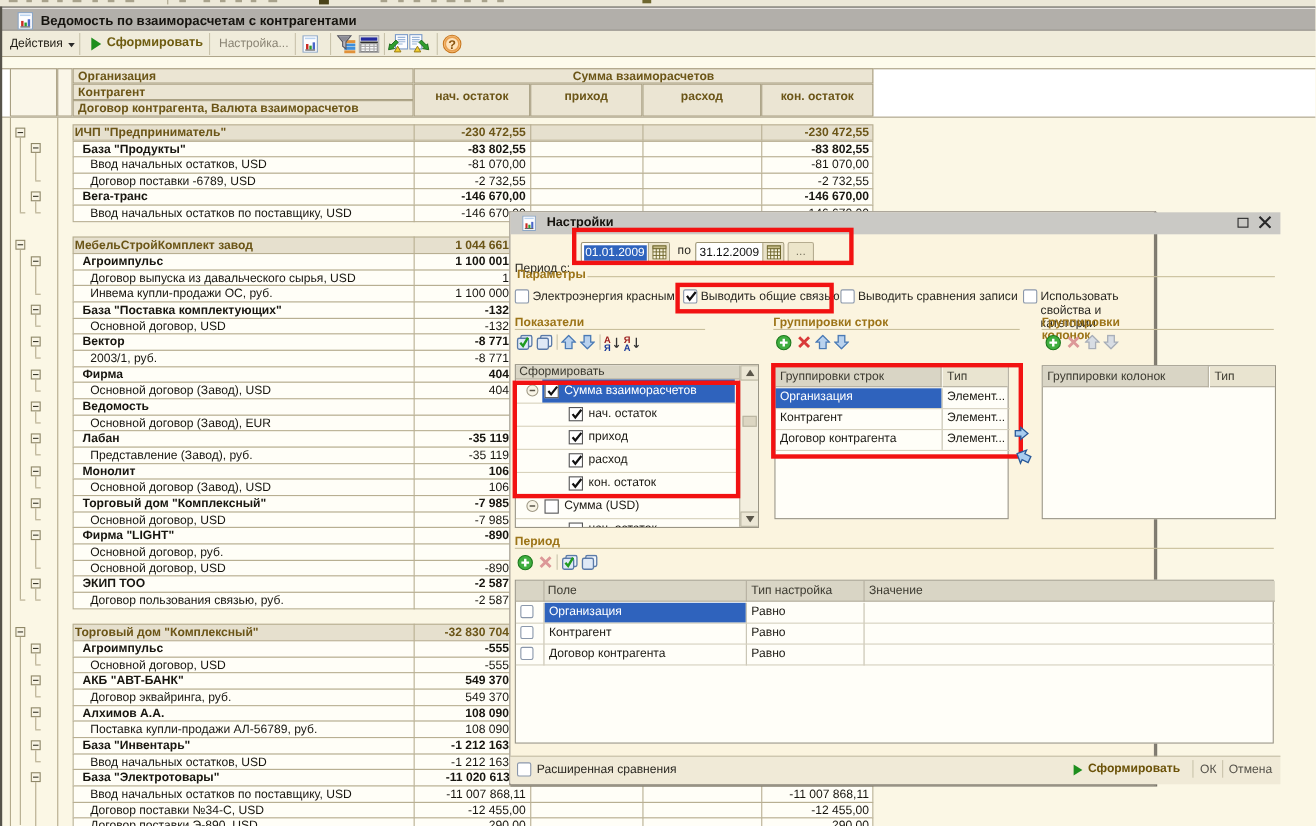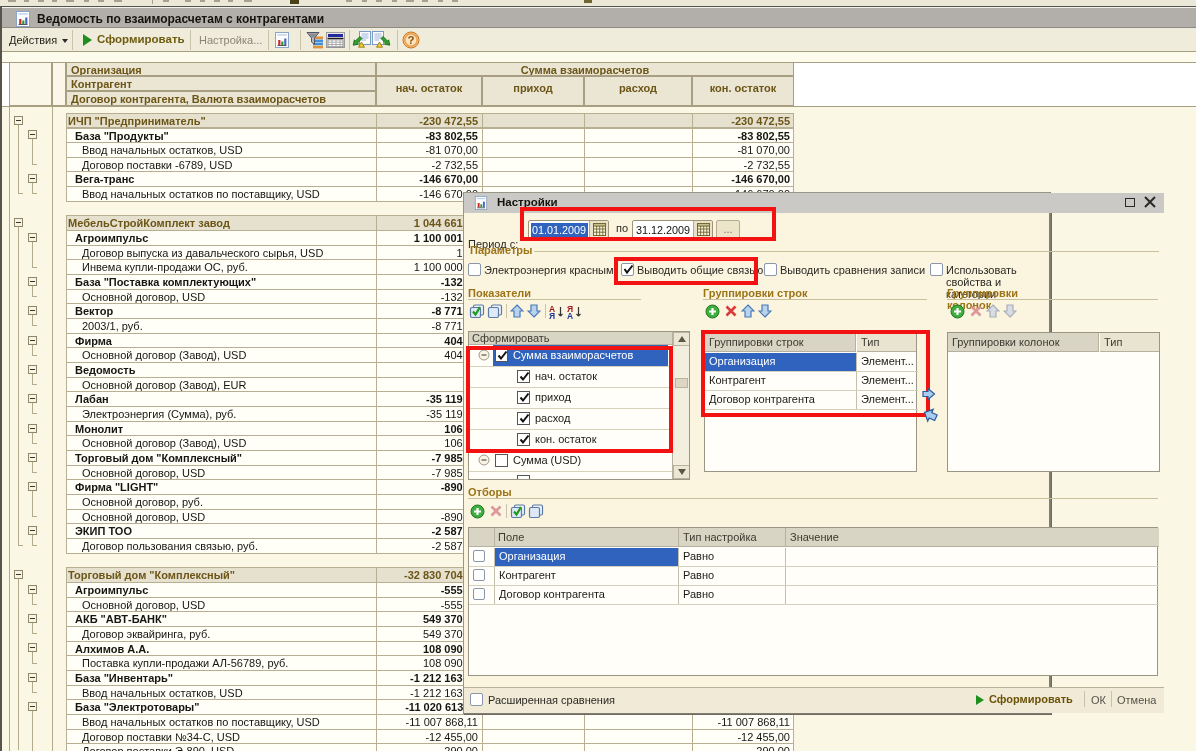--- a/index.html
+++ b/index.html
@@ -265,21 +265,21 @@
 <div class="abs" style="left:692px;top:376.7px;width:1px;height:15.7px;background:#b8af92;"></div>
 <div class="abs" style="left:66px;top:391.3px;width:728px;height:15.7px;background:#fffef7;border:1px solid #b8af92;"></div>
 <div class="abs" style="left:75px;top:391.3px;width:299px;height:14.66px;font-size:11px;font-weight:bold;color:#17150f;line-height:16px;white-space:nowrap;overflow:hidden;">Лабан</div>
 <div class="abs" style="left:376px;top:391.3px;width:1px;height:15.7px;background:#b8af92;"></div>
 <div class="abs" style="left:482px;top:391.3px;width:1px;height:15.7px;background:#b8af92;"></div>
 <div class="abs" style="left:584px;top:391.3px;width:1px;height:15.7px;background:#b8af92;"></div>
 <div class="abs" style="left:692px;top:391.3px;width:1px;height:15.7px;background:#b8af92;"></div>
 <div class="abs" style="left:378px;top:391.3px;width:100px;height:14.66px;font-size:11px;font-weight:bold;color:#17150f;text-align:right;line-height:16px;">-35 119,00</div>
 <div class="abs" style="left:694px;top:391.3px;width:96px;height:14.66px;font-size:11px;font-weight:bold;color:#17150f;text-align:right;line-height:16px;">-35 119,00</div>
 <div class="abs" style="left:66px;top:406.0px;width:728px;height:15.7px;background:#fffef7;border:1px solid #b8af92;"></div>
-<div class="abs" style="left:82px;top:406.0px;width:292px;height:14.66px;font-size:11px;font-weight:normal;color:#17150f;line-height:16px;white-space:nowrap;overflow:hidden;">Электроэнергия (Сумма), руб.</div>
+<div class="abs" style="left:82px;top:406.0px;width:292px;height:14.66px;font-size:11px;font-weight:normal;color:#17150f;line-height:16px;white-space:nowrap;overflow:hidden;">Представление (Завод), руб.</div>
 <div class="abs" style="left:376px;top:406.0px;width:1px;height:15.7px;background:#b8af92;"></div>
 <div class="abs" style="left:482px;top:406.0px;width:1px;height:15.7px;background:#b8af92;"></div>
 <div class="abs" style="left:584px;top:406.0px;width:1px;height:15.7px;background:#b8af92;"></div>
 <div class="abs" style="left:692px;top:406.0px;width:1px;height:15.7px;background:#b8af92;"></div>
 <div class="abs" style="left:378px;top:406.0px;width:100px;height:14.66px;font-size:11px;font-weight:normal;color:#17150f;text-align:right;line-height:16px;">-35 119,00</div>
 <div class="abs" style="left:694px;top:406.0px;width:96px;height:14.66px;font-size:11px;font-weight:normal;color:#17150f;text-align:right;line-height:16px;">-35 119,00</div>
 <div class="abs" style="left:66px;top:420.7px;width:728px;height:15.7px;background:#fffef7;border:1px solid #b8af92;"></div>
 <div class="abs" style="left:75px;top:420.7px;width:299px;height:14.66px;font-size:11px;font-weight:bold;color:#17150f;line-height:16px;white-space:nowrap;overflow:hidden;">Монолит</div>
 <div class="abs" style="left:376px;top:420.7px;width:1px;height:15.7px;background:#b8af92;"></div>
 <div class="abs" style="left:482px;top:420.7px;width:1px;height:15.7px;background:#b8af92;"></div>
@@ -717,21 +717,21 @@
       <div class="abs" style="left:0;top:57px;width:213px;height:1px;background:#d5d0be;"></div>
       <div class="abs" style="left:4px;top:60px;font-size:11px;color:#1c1a14;">Договор контрагента</div>
       <div class="abs" style="left:151px;top:58px;width:1px;height:18px;background:#c5c0ae;"></div>
       <div class="abs" style="left:156px;top:60px;font-size:11px;color:#1c1a14;">Элемент...</div>
       <div class="abs" style="left:0;top:76px;width:213px;height:1px;background:#d5d0be;"></div>
     </div>
 <div class="abs" style="left:483px;top:139px;width:213px;height:140px;background:#fffef8;border:1px solid #9a9585;">
       <div class="abs" style="left:0;top:0;width:151px;height:19px;background:#d9d5c5;border-bottom:1px solid #b5b0a0;border-right:1px solid #b5b0a0;font-size:11px;color:#3c3a30;padding-left:4px;line-height:19px;">Группировки колонок</div>
       <div class="abs" style="left:152px;top:0;width:59px;height:19px;background:#e9e4d0;border-bottom:1px solid #b5b0a0;font-size:11px;color:#3c3a30;padding-left:4px;line-height:19px;">Тип</div>
     </div>
-<div class="abs" style="left:4px;top:293px;font-size:11px;font-weight:bold;color:#9c7418;">Отборы</div>
+<div class="abs" style="left:4px;top:293px;font-size:11px;font-weight:bold;color:#9c7418;">Период</div>
 <div class="abs" style="left:4px;top:305px;width:690px;height:1px;background:#c9bf9c;"></div>
 <svg class="abs" style="left:6px;top:311px" width="15" height="15" viewBox="0 0 15 15">
 <circle cx="7.5" cy="7.5" r="6.5" fill="#3fae3f" stroke="#1e7a1e" stroke-width="1"></circle>
 <path d="M7.5 4 V11 M4 7.5 H11" stroke="#fff" stroke-width="2.2"></path>
     </svg>
 <svg class="abs" style="left:25px;top:311px" width="14" height="14" viewBox="0 0 14 14">
 <path d="M2.5 2.5 L11.5 11.5 M11.5 2.5 L2.5 11.5" stroke="#dc9898" stroke-width="2.6"></path>
     </svg>
 <div class="abs" style="left:42px;top:311px;width:1px;height:14px;background:#c9c3ab;"></div>
 <svg class="abs" style="left:46px;top:311px" width="16" height="15" viewBox="0 0 16 15">

